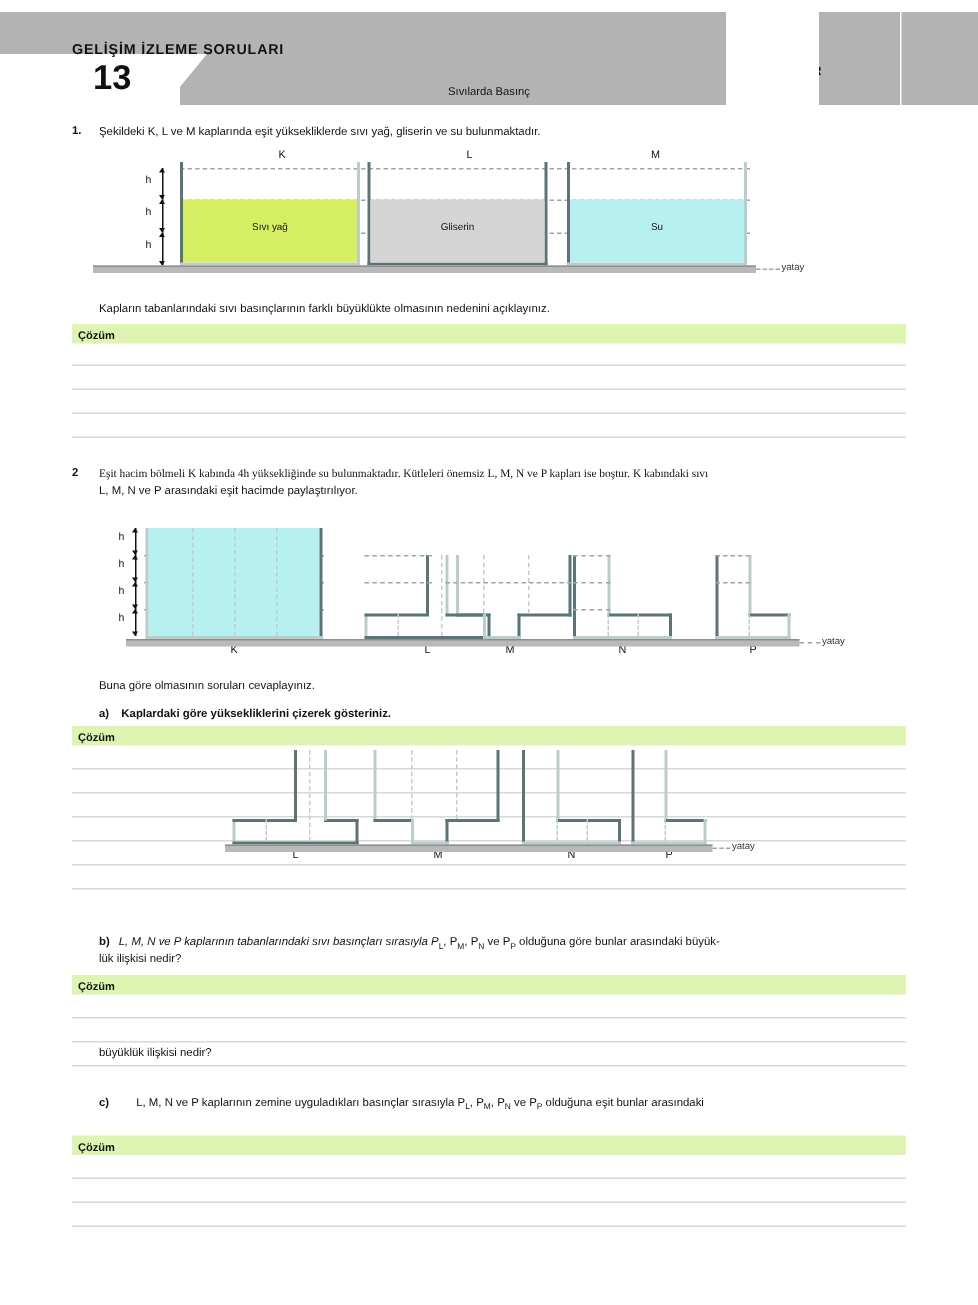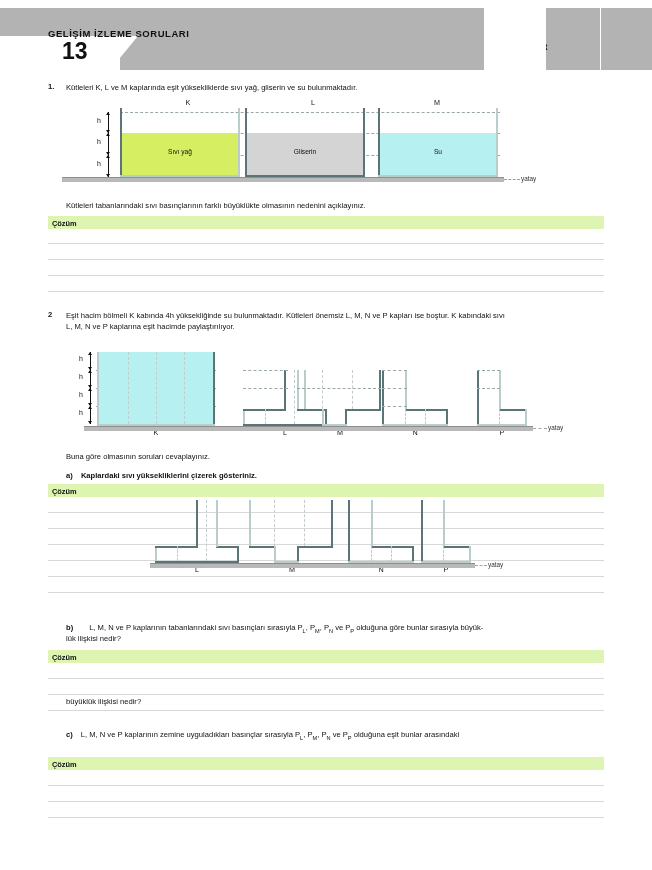--- a/index.html
+++ b/index.html
@@ -52,35 +52,36 @@
 <body>
 
 <div class="header">
   <div class="hdr-band-top"></div>
   <div class="hdr-band-bot"></div>
   <div class="hdr-white-left"></div>
   <div class="hdr-white-slant"></div>
   <div class="hdr-title">GELİŞİM İZLEME SORULARI</div>
   <div class="hdr-num">13</div>
   <div class="hdr-unit">AKIŞKANLAR</div>
+  <div class="hdr-sub">Sıvılarda Basınç</div>
 
   <div class="hdr-qr-box">
     
   </div>
 
   <div class="hdr-vid">
     
     
     
   </div>
   <div class="hdr-div"></div>
 </div>
 
 <div class="qnum" style="left:48px;top:82px;">1.</div>
-<div class="qtxt" style="left:66px;top:82px;width:538px;">Kütleleri K, L ve M kaplarında eşit yüksekliklerde sıvı yağ, gliserin ve su bulunmaktadır.</div>
+<div class="qtxt" style="left:66px;top:82px;width:538px;">Şekildeki K, L ve M kaplarında eşit yüksekliklerde sıvı yağ, gliserin ve su bulunmaktadır.</div>
 
 <div class="diag" style="left:0;top:98px;width:652px;height:90px;">
   <div class="lbl" style="left:168px;top:0;width:40px;">K</div>
   <div class="lbl" style="left:293px;top:0;width:40px;">L</div>
   <div class="lbl" style="left:417px;top:0;width:40px;">M</div>
 
   <div class="dashline" style="left:120px;top:14px;width:380px;"></div>
   <div class="dashline" style="left:120px;top:35px;width:380px;"></div>
   <div class="dashline" style="left:120px;top:57px;width:380px;"></div>
 
@@ -115,33 +116,33 @@
   <div class="wall-l" style="left:496px;top:10px;width:2px;height:69px;"></div>
   <div class="wall-l" style="left:378px;top:77px;width:120px;height:2px;"></div>
   <div class="fill" style="left:380px;top:35px;width:116px;height:42px;background:#b6f0f0;"></div>
   <div class="lbl" style="left:398px;top:50px;width:80px;font-size:6.6px;">Su</div>
 
   <div class="ground" style="left:62px;top:79px;width:442px;"></div>
   <div class="dashline" style="left:504px;top:81px;width:16px;"></div>
   <div class="yatay" style="left:521px;top:77px;">yatay</div>
 </div>
 
-<div class="qtxt" style="left:66px;top:200px;width:538px;">Kütleleri tabanlarındaki sıvı basınçlarının farklı büyüklükte olmasının nedenini açıklayınız.</div>
+<div class="qtxt" style="left:66px;top:200px;width:538px;">Kapların tabanlarındaki sıvı basınçlarının farklı büyüklükte olmasının nedenini açıklayınız.</div>
 
 <div class="cozum" style="top:216px;">
   <span>Çözüm</span>
 </div>
 <div class="rule" style="top:243px;"></div>
 <div class="rule" style="top:259px;"></div>
 <div class="rule" style="top:275px;"></div>
 <div class="rule" style="top:291px;"></div>
 
 <div class="qnum" style="left:48px;top:310px;">2</div>
-<div class="qtxt" style="left:66px;top:310px;width:545px;">Eşit hacim bölmeli K kabında 4h yüksekliğinde su bulunmaktadır. Kütleleri önemsiz L, M, N ve P kapları ise boştur. K kabındaki sıvı</div>
-<div class="qtxt" style="left:66px;top:321px;width:545px;">L, M, N ve P kaplarına eşit hacimde paylaştırılıyor.</div>
+<div class="qtxt" style="left:66px;top:310px;width:545px;font-family:Liberation Serif, serif;">Eşit hacim bölmeli K kabında 4h yüksekliğinde su bulunmaktadır. Kütleleri önemsiz L, M, N ve P kapları ise boştur. K kabındaki sıvı</div>
+<div class="qtxt" style="left:66px;top:321px;width:545px;">L, M, N ve P arasındaki eşit hacimde paylaştırılıyor.</div>
 
 <div class="diag" style="left:0;top:348px;width:652px;height:98px;">
 
   <div class="arrowcol" style="left:90px;top:4px;height:18px;"></div>
   <div class="arr-up" style="left:87.5px;top:4px;"></div>
   <div class="arr-dn" style="left:87.5px;top:18.5px;"></div>
   <div class="hlbl" style="left:79px;top:7px;">h</div>
 
   <div class="arrowcol" style="left:90px;top:22px;height:18px;"></div>
   <div class="arr-up" style="left:87.5px;top:22px;"></div>
@@ -219,21 +220,21 @@
   <div class="lbl" style="left:482px;top:80px;width:40px;">P</div>
 
   <div class="ground" style="left:84px;top:78px;width:449px;"></div>
   <div class="dashline" style="left:533px;top:80px;width:14px;"></div>
   <div class="yatay" style="left:548px;top:76px;">yatay</div>
 </div>
 
 <div class="qtxt" style="left:66px;top:451px;width:538px;">Buna göre olmasının soruları cevaplayınız.</div>
 <div class="qtxt" style="left:66px;top:470px;width:538px;">
   <b>a)</b>
-  <b style="padding-left:6px;">Kaplardaki sıvı yüksekliklerini çizerek gösteriniz.</b>
+  <b style="padding-left:6px;">Kaplardaki göre yüksekliklerini çizerek gösteriniz.</b>
 </div>
 
 <div class="cozum" style="top:484px;">
   <span>Çözüm</span>
 </div>
 <div class="rule" style="top:512px;"></div>
 <div class="rule" style="top:528px;"></div>
 <div class="rule" style="top:544px;"></div>
 <div class="rule" style="top:560px;"></div>
 <div class="rule" style="top:576px;"></div>
@@ -279,33 +280,33 @@
   <div class="wall-l" style="left:421px;top:63px;width:50px;height:2px;"></div>
   <div class="gdash-v" style="left:443px;top:48px;height:15px;"></div>
   <div class="lbl" style="left:426px;top:67px;width:40px;">P</div>
 
   <div class="ground" style="left:150px;top:65px;width:325px;"></div>
   <div class="dashline" style="left:475px;top:67px;width:12px;"></div>
   <div class="yatay" style="left:488px;top:63px;">yatay</div>
 </div>
 
 <div class="qtxt" style="left:66px;top:622px;width:545px;">
-  <b>b)</b><span style="padding-left:16px;">L, M, N ve P kaplarının tabanlarındaki sıvı basınçları sırasıyla P</span><span class="sub">L</span><span>, P</span><span class="sub">M</span><span>, P</span><span class="sub">N</span><span> ve P</span><span class="sub">P</span><span> olduğuna göre bunlar sırasıyla büyük-</span>
+  <b>b)</b><span style="padding-left:6px;font-style:italic;">L, M, N ve P kaplarının tabanlarındaki sıvı basınçları sırasıyla P</span><span class="sub">L</span><span>, P</span><span class="sub">M</span><span>, P</span><span class="sub">N</span><span> ve P</span><span class="sub">P</span><span> olduğuna göre bunlar arasındaki büyük-</span>
 </div>
 <div class="qtxt" style="left:66px;top:633px;width:545px;">lük ilişkisi nedir?</div>
 
 <div class="cozum" style="top:650px;">
   <span>Çözüm</span>
 </div>
 <div class="rule" style="top:678px;"></div>
 <div class="rule" style="top:694px;"></div>
 <div class="rule" style="top:710px;"></div>
 
 <div class="qtxt" style="left:66px;top:729px;width:545px;">
-  <b>c)</b><span style="padding-left:8px;">L, M, N ve P kaplarının zemine uyguladıkları basınçlar sırasıyla P</span><span class="sub">L</span><span>, P</span><span class="sub">M</span><span>, P</span><span class="sub">N</span><span> ve P</span><span class="sub">P</span><span> olduğuna eşit bunlar arasındaki</span>
+  <b>c)</b><span style="padding-left:18px;">L, M, N ve P kaplarının zemine uyguladıkları basınçlar sırasıyla P</span><span class="sub">L</span><span>, P</span><span class="sub">M</span><span>, P</span><span class="sub">N</span><span> ve P</span><span class="sub">P</span><span> olduğuna eşit bunlar arasındaki</span>
 </div>
 <div class="qtxt" style="left:66px;top:696px;width:545px;">büyüklük ilişkisi nedir?</div>
 
 <div class="cozum" style="top:757px;">
   <span>Çözüm</span>
 </div>
 <div class="rule" style="top:785px;"></div>
 <div class="rule" style="top:801px;"></div>
 <div class="rule" style="top:817px;"></div>
 

